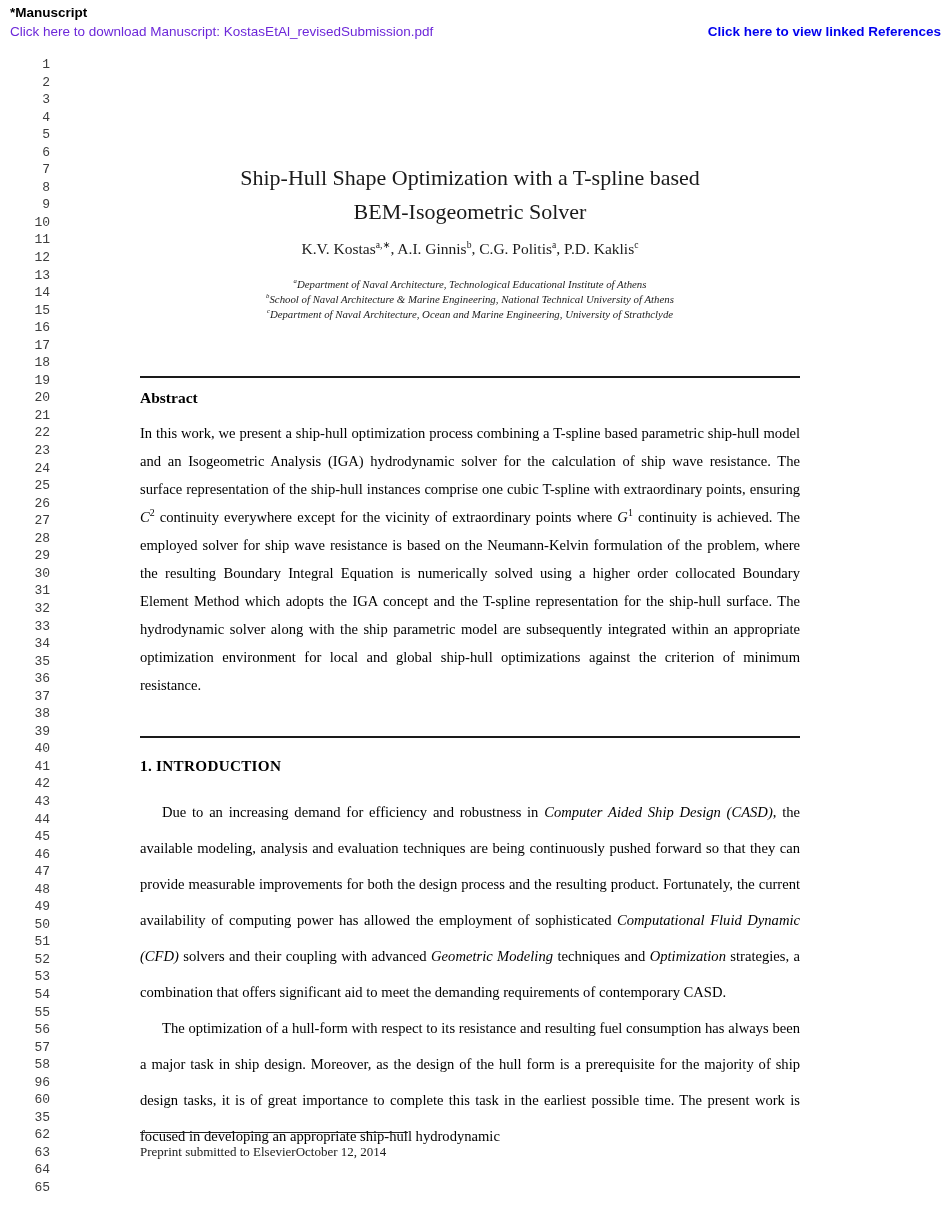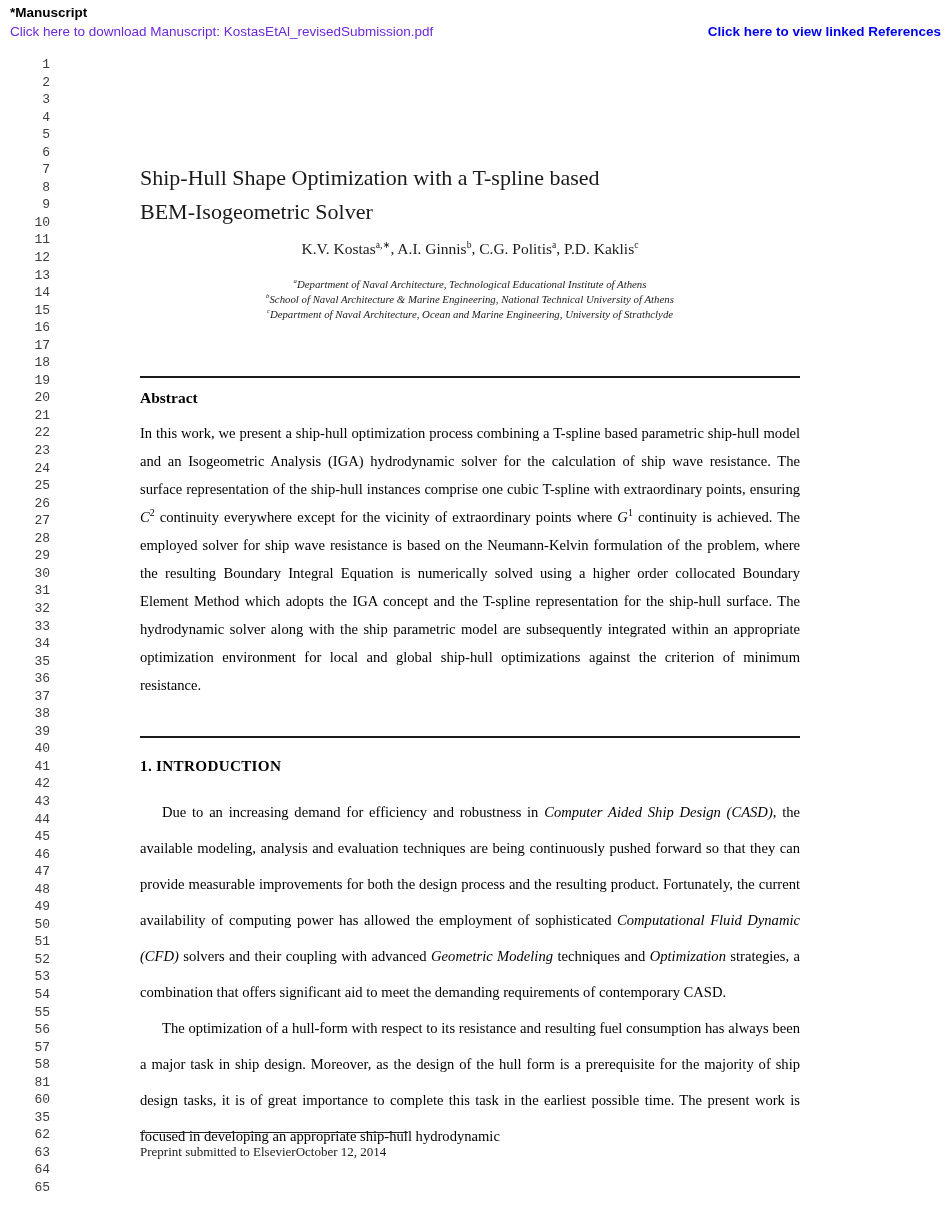--- a/index.html
+++ b/index.html
@@ -17,21 +17,21 @@
     color:#0000ee; text-decoration:none; }
 
   
   .line-numbers { position:absolute; left:28px; top:56px; width:22px;
     font-family:"Liberation Mono","DejaVu Sans Mono", monospace;
     font-size:13px; line-height:17.55px; color:#3d3d3d; text-align:right; }
 
   
   .page { position:absolute; left:140px; top:0; width:660px; height:1232px; }
 
-  .title { position:absolute; top:161px; left:0; width:660px; text-align:left;
+  .title { position:absolute; top:161px; left:0; width:660px; text-align:center;
     font-size:22px; line-height:34px; color:#1a1a1a; }
   .authors { position:absolute; top:240px; left:0; width:660px; text-align:center;
     font-size:15.5px; color:#1a1a1a; }
   .authors sup, .affil sup, .fnote sup { font-size:0.62em; line-height:0; }
   .affils { position:absolute; top:277px; left:0; width:660px; text-align:center;
     font-style:italic; font-size:10.8px; line-height:15.2px; color:#1a1a1a; }
 
   .rule-top { position:absolute; top:376px; left:0; width:660px; height:2px; background:#1a1a1a; }
   .abstract-heading { position:absolute; top:389px; left:0; font-weight:bold; font-size:15.5px; }
   .abstract-body { position:absolute; top:419px; left:0; width:660px;
@@ -111,21 +111,21 @@
     <div>49</div>
     <div>50</div>
     <div>51</div>
     <div>52</div>
     <div>53</div>
     <div>54</div>
     <div>55</div>
     <div>56</div>
     <div>57</div>
     <div>58</div>
-    <div>81</div>
+    <div>96</div>
     <div>60</div>
     <div>35</div>
     <div>62</div>
     <div>63</div>
     <div>64</div>
     <div>65</div>
   </div>
 
 <div class="page">
 

